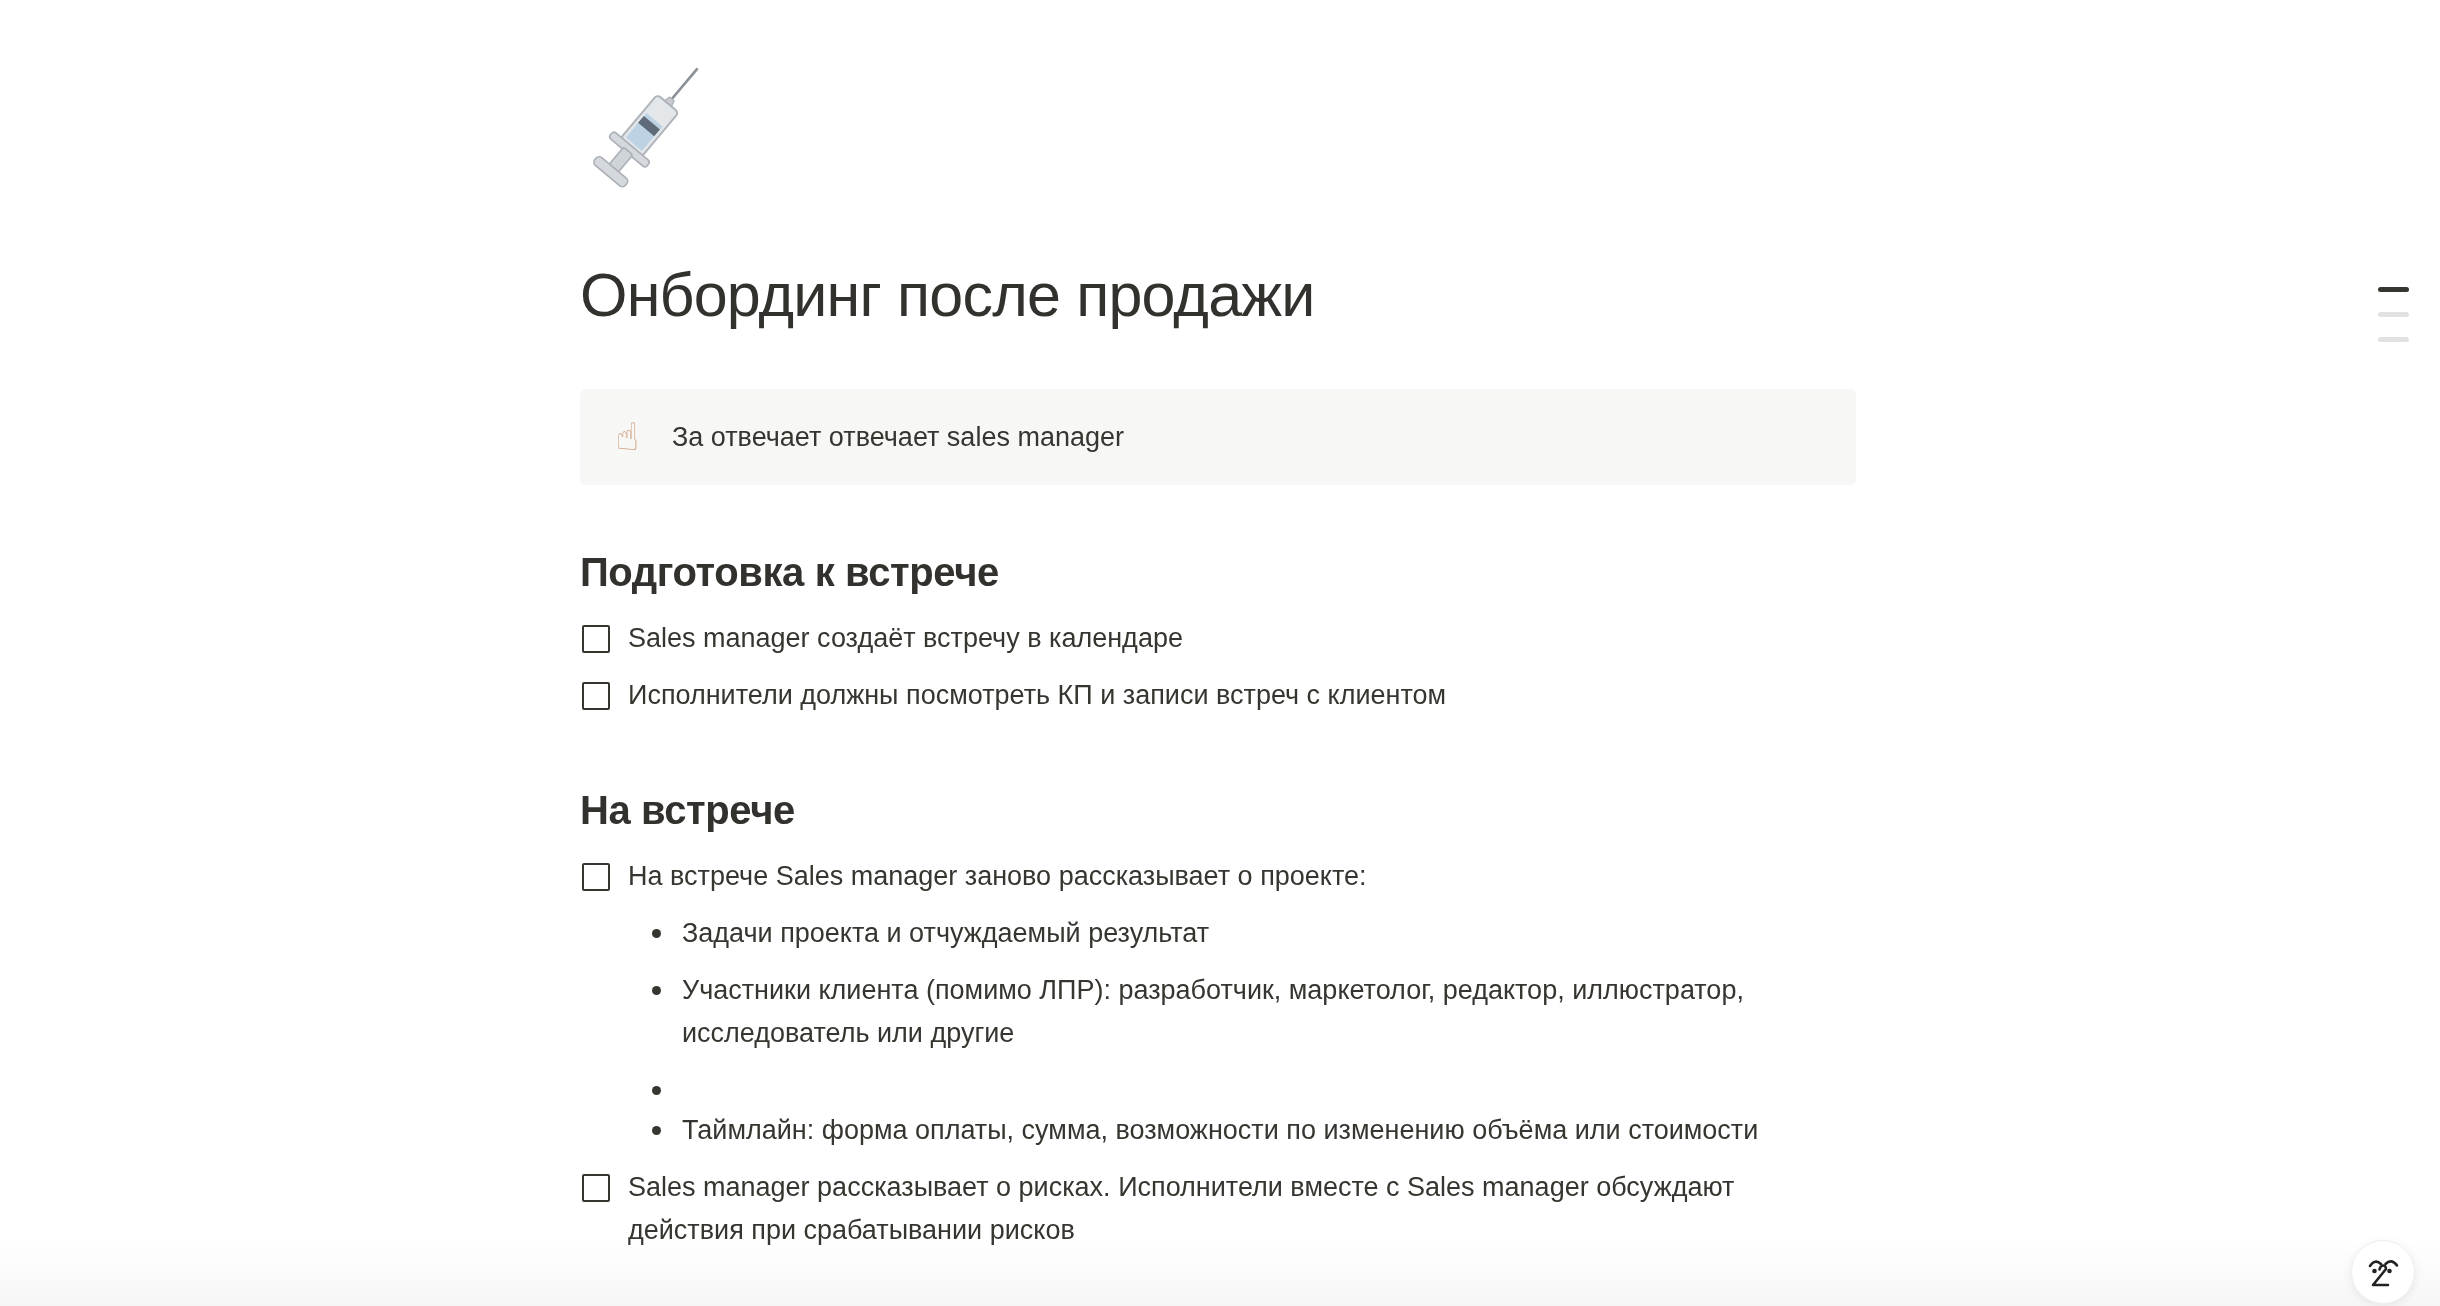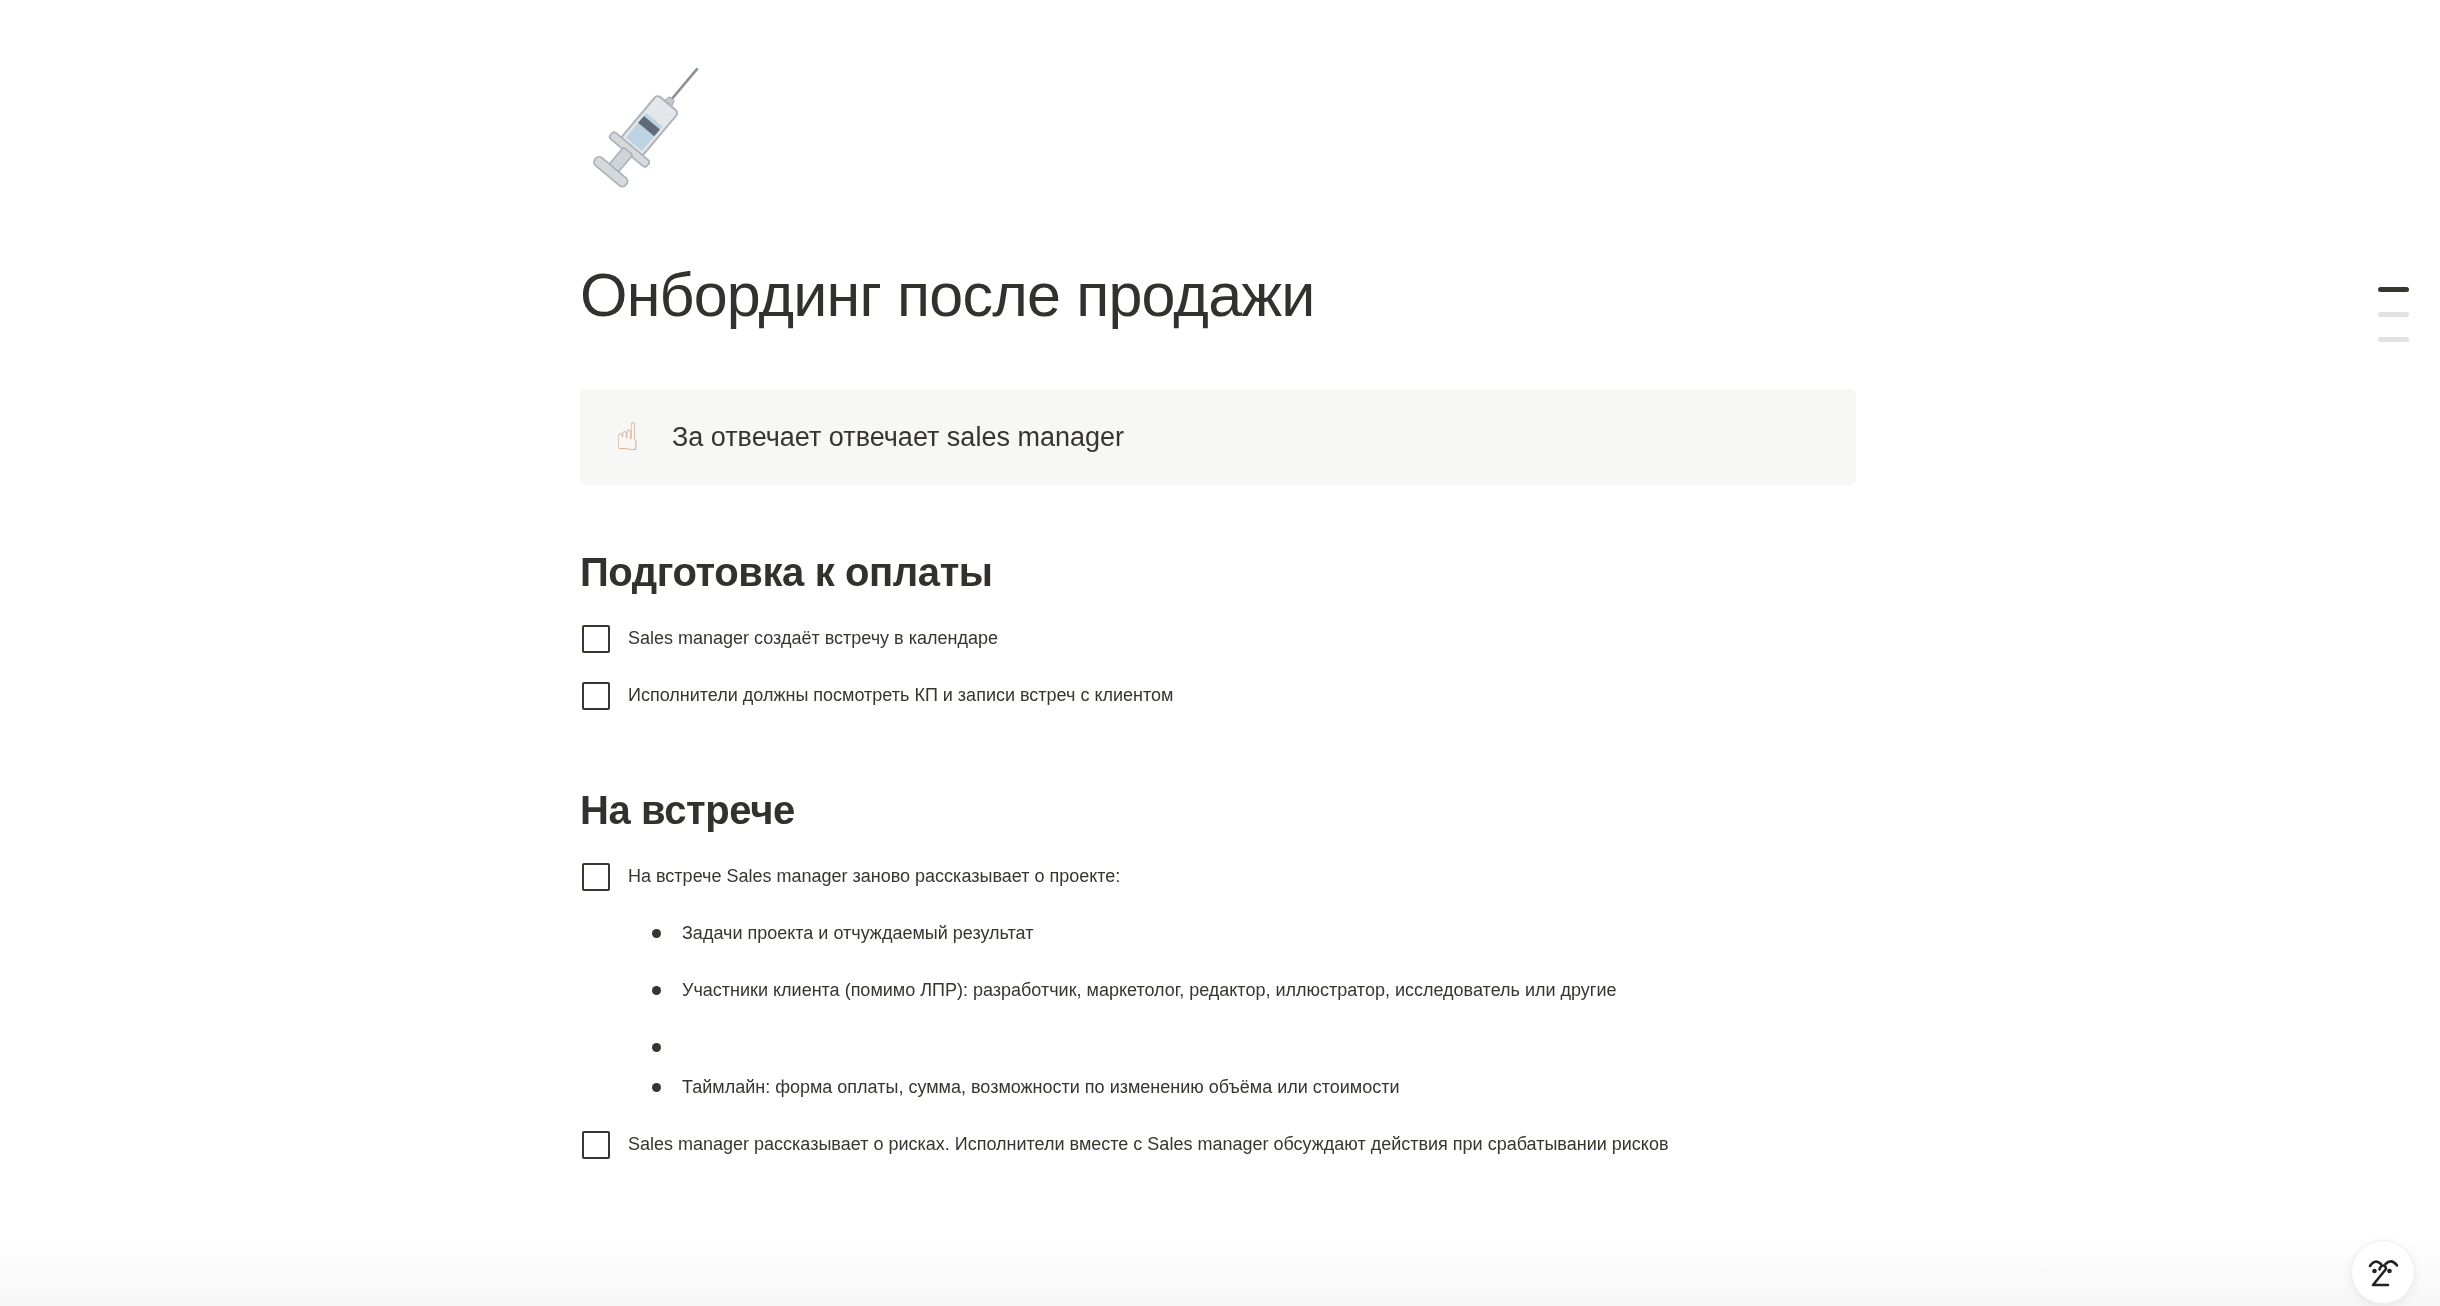--- a/index.html
+++ b/index.html
@@ -55,21 +55,21 @@
   h2.section-heading {
     margin: 62px 0 0 0;
     font-size: 40px;
     line-height: 50px;
     font-weight: 700;
     letter-spacing: -0.4px;
     color: #33312d;
   }
   .block { margin-top: 2px; padding: 6px 0; display: flex; align-items: flex-start; }
   .block.first { margin-top: 14px; }
-  .block-text { font-size: 18px; line-height: 43px; }
+  .block-text { font-size: 27px; line-height: 43px; }
   .todo .checkbox {
     flex: none;
     width: 28px; height: 28px;
     border: 2.5px solid #37352f;
     border-radius: 2px;
     background: #ffffff;
     margin: 8px 18px 0 2px;
     cursor: pointer;
   }
   .bullet { margin-left: 62px; }
@@ -136,21 +136,21 @@
     </svg>
   </div>
 
   <h1 class="title">Онбординг после продажи</h1>
 
   <div class="callout">
     <span class="callout-emoji">☝</span>
     <span class="callout-text">За отвечает отвечает sales manager</span>
   </div>
 
-  <h2 class="section-heading">Подготовка к оплаты</h2>
+  <h2 class="section-heading">Подготовка к встрече</h2>
 
   <div class="block todo first">
     <span class="checkbox"></span>
     <span class="block-text">Sales manager создаёт встречу в календаре</span>
   </div>
   <div class="block todo">
     <span class="checkbox"></span>
     <span class="block-text">Исполнители должны посмотреть КП и записи встреч с клиентом</span>
   </div>
 

